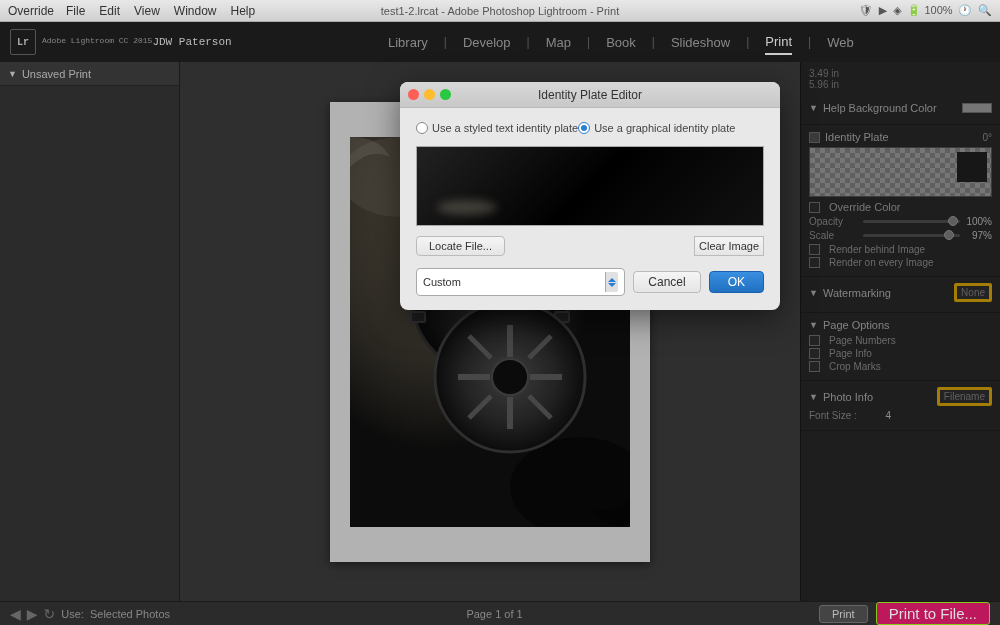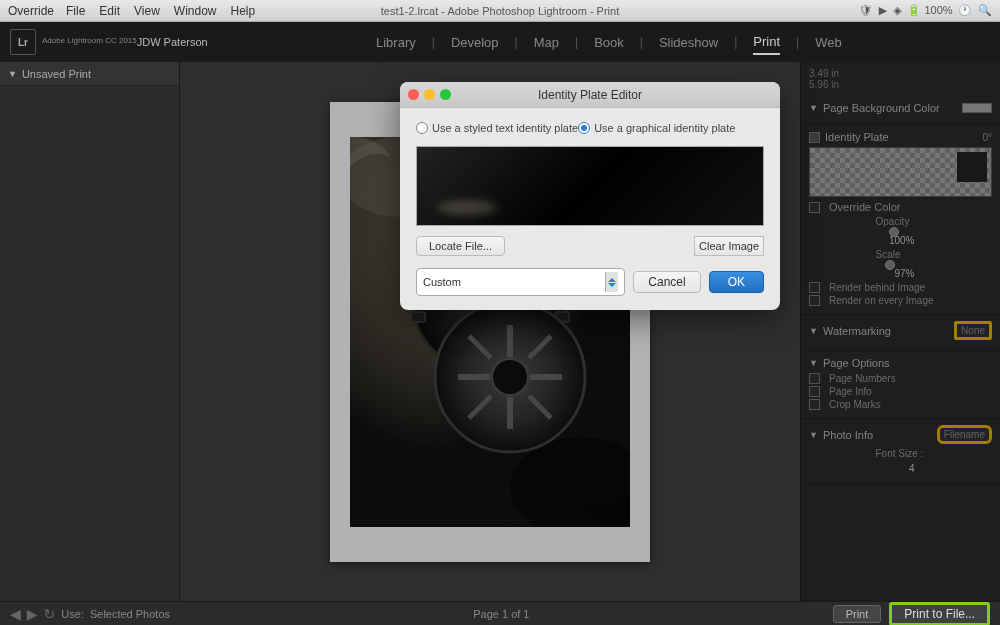--- a/index.html
+++ b/index.html
@@ -79,20 +79,21 @@
       background: #1a1a1a;
       display: flex;
       align-items: center;
       padding: 0 10px;
     }
     .lr-brand {
       display: flex;
       align-items: center;
       gap: 6px;
       margin-right: 20px;
+      font-family: Liberation Mono, monospace;
     }
     .lr-logo {
       width: 26px;
       height: 26px;
       background: #1a1a1a;
       border: 1px solid #555;
       color: #aaa;
       font-size: 10px;
       font-weight: bold;
       display: flex;
@@ -252,21 +253,20 @@
       top: 4px;
       width: 30px;
       height: 30px;
       background: #222;
     }
     .slider-row {
       display: flex;
       align-items: center;
       margin: 3px 0;
       gap: 4px;
-      flex-direction: column;
     }
     .slider-label {
       width: 50px;
       font-size: 10px;
       color: #999;
     }
     .slider-track {
       flex: 1;
       height: 3px;
       background: #555;
@@ -337,26 +337,26 @@
     .print-btn {
       background: #444;
       border: 1px solid #666;
       color: #bbb;
       padding: 2px 12px;
       border-radius: 3px;
       font-size: 11px;
       cursor: pointer;
     }
     .print-to-file-btn {
-      background: #404040;
-      border: 3px solid #84cc16;
+      background: #be185d;
+      border: 1px solid #84cc16;
       color: #ddd;
       padding: 2px 12px;
       border-radius: 3px;
-      font-size: 12px;
+      font-size: 15px;
       cursor: pointer;
     }
 
     
     .modal-overlay {
       position: absolute;
       inset: 0;
       background: rgba(0,0,0,0.3);
       display: flex;
       align-items: flex-start;
@@ -715,21 +715,21 @@
 
     <div class="right-panel">
       <div class="right-measurements">
         <div>3.49 in</div>
         <div>5.96 in</div>
       </div>
 
       <div class="right-section">
         <div class="right-section-header">
           <span class="triangle">▼</span>
-          <span>Page Background Color</span>
+          <span>Help Background Color</span>
           <div style="margin-left:auto;width:30px;height:10px;background:#aaa;border:1px solid #777;"></div>
         </div>
       </div>
 
       <div class="right-section">
         <div class="right-section-header">
           <span class="checkbox-small checked"></span>
           <span>Identity Plate</span>
           <span class="degree-badge">0°</span>
         </div>
@@ -788,21 +788,21 @@
         <div class="page-options-item">
           <span class="checkbox-small"></span>
           <span>Crop Marks</span>
         </div>
       </div>
 
       <div class="right-section">
         <div class="right-section-header watermarking-row">
           <span class="triangle">▼</span>
           <span>Photo Info</span>
-          <span style="margin-left:auto;border-radius:6px;" class="dropdown-mini">Filename</span>
+          <span style="margin-left:auto;" class="dropdown-mini">Filename</span>
         </div>
         <div class="slider-row">
           <span class="slider-label">Font Size :</span>
           <span class="slider-value">4</span>
         </div>
       </div>
     </div>
 
     <div class="modal-overlay">
       <div class="modal">

